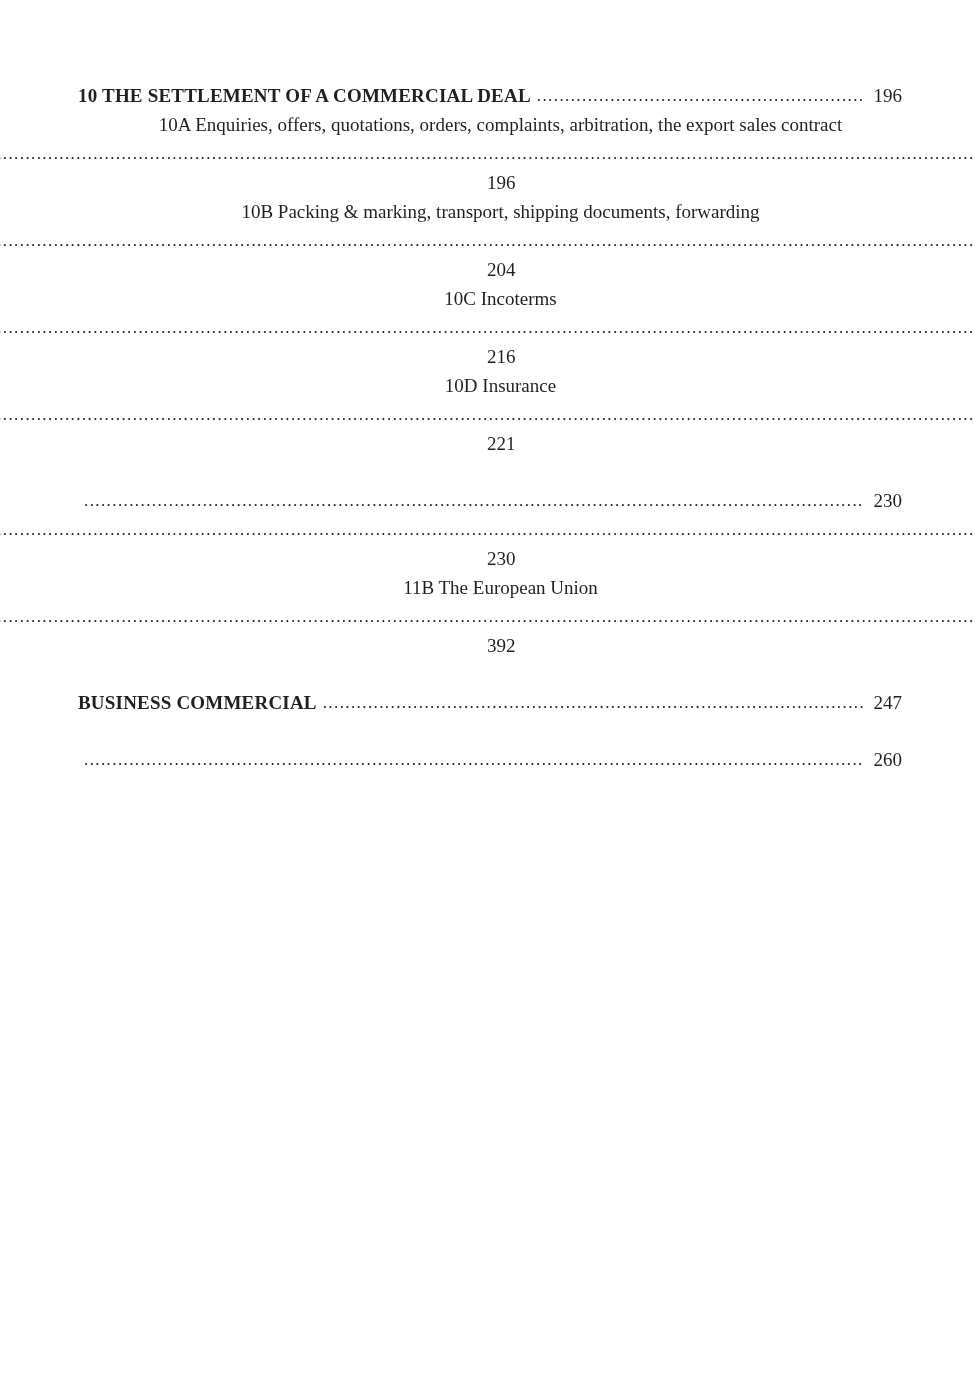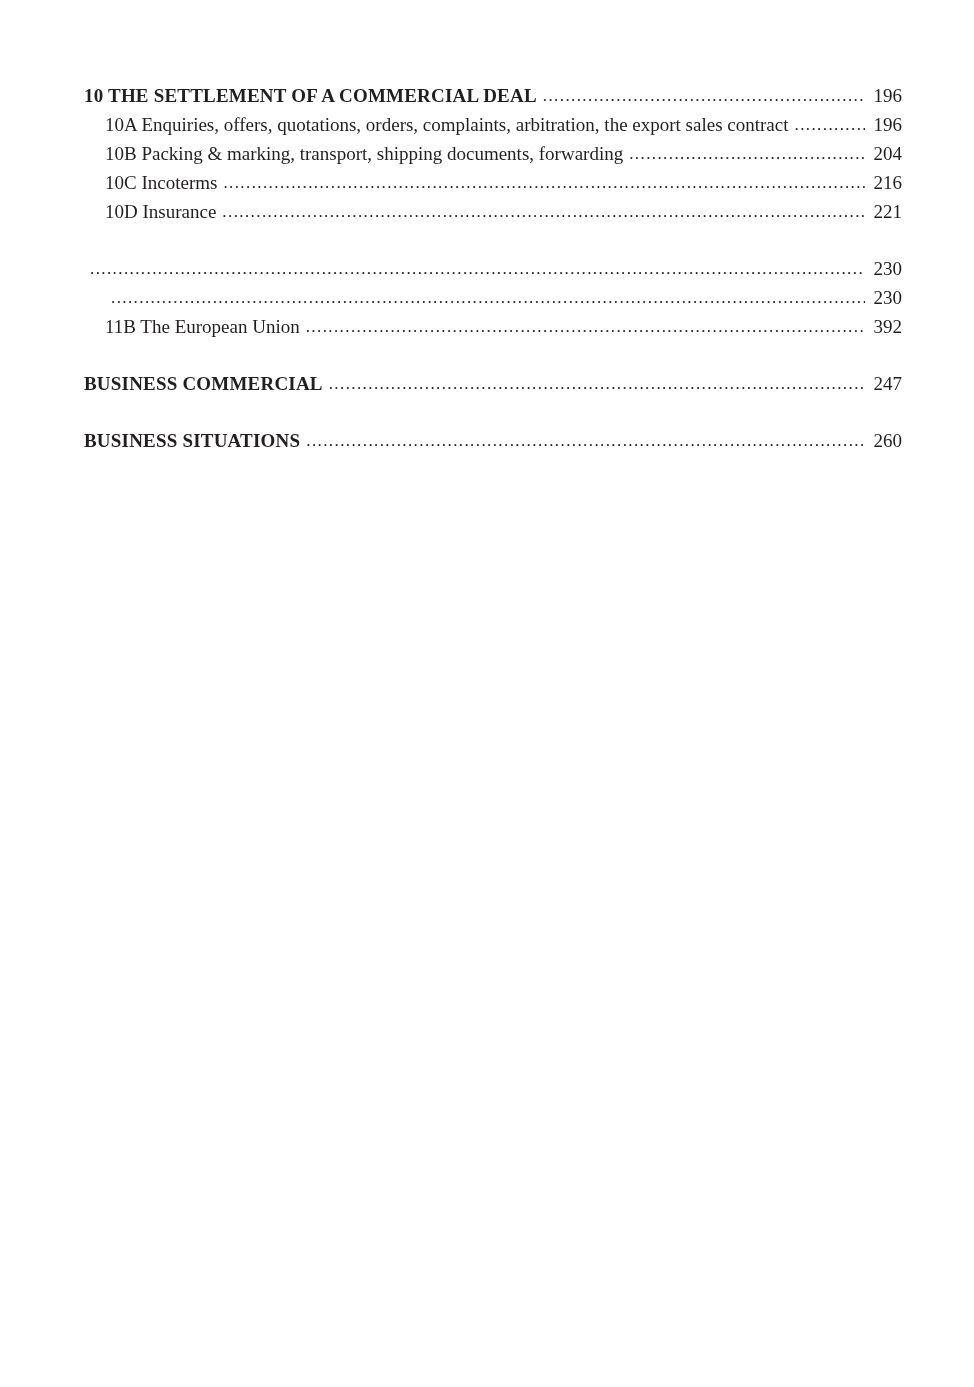--- a/index.html
+++ b/index.html
@@ -20,24 +20,24 @@
     top: 81px;
     left: 78px;
     width: 824px;
   }
   .toc-row {
     display: flex;
     align-items: center;
     line-height: 29px;
     font-size: 19px;
     white-space: nowrap;
-    margin-left: 6px;
   }
   .toc-row.section {
     padding-left: 21px;
+    flex-direction: column;
   }
   .toc-row.gap {
     margin-top: 28px;
   }
   .toc-row.chapter .label,
   .toc-row.part .label {
     font-weight: 700;
     letter-spacing: 0.2px;
   }
   .label {
@@ -109,18 +109,17 @@
     <span class="pagenum">392</span>
   </div>
 
   <div class="toc-row part gap">
     <span class="label">BUSINESS COMMERCIAL</span>
     <span class="dots">............................................................................................................................................................................................................................................................................................................</span>
     <span class="pagenum">247</span>
   </div>
 
   <div class="toc-row part gap">
-    <span class="label">BUSINESS SITUATIONS</span>
     <span class="dots">............................................................................................................................................................................................................................................................................................................</span>
     <span class="pagenum">260</span>
   </div>
 
 </div>
 
 </body></html>

